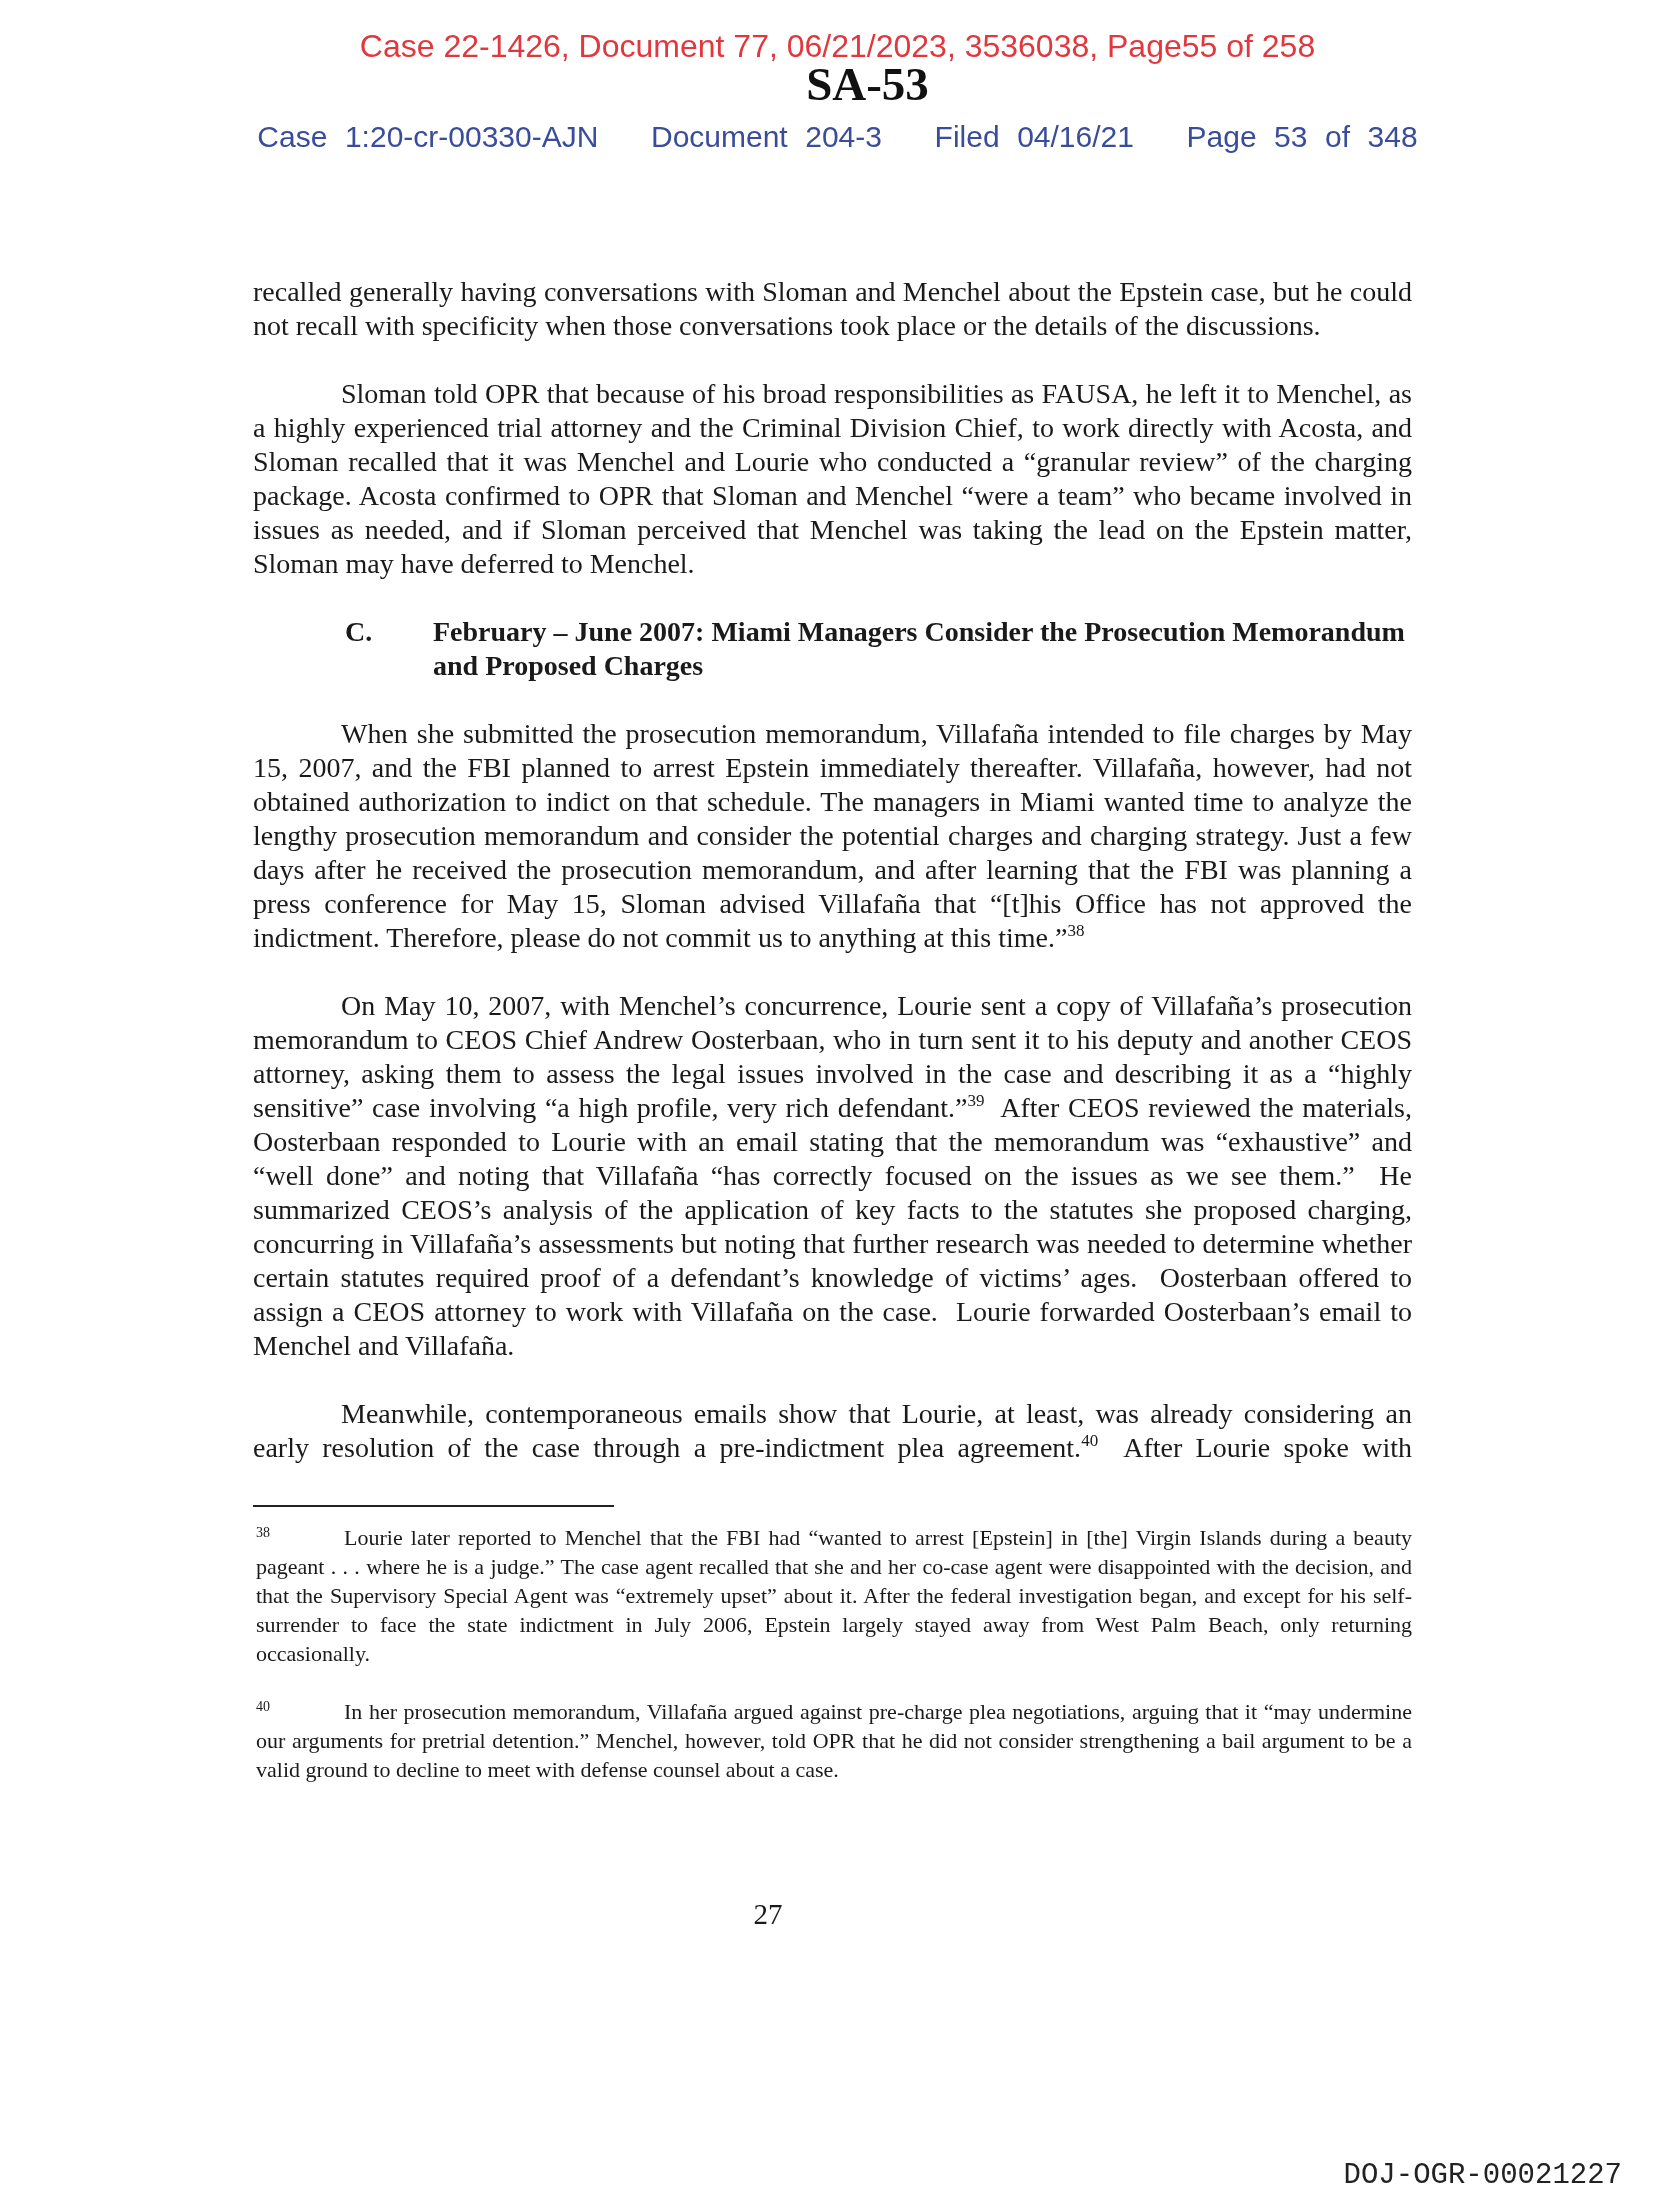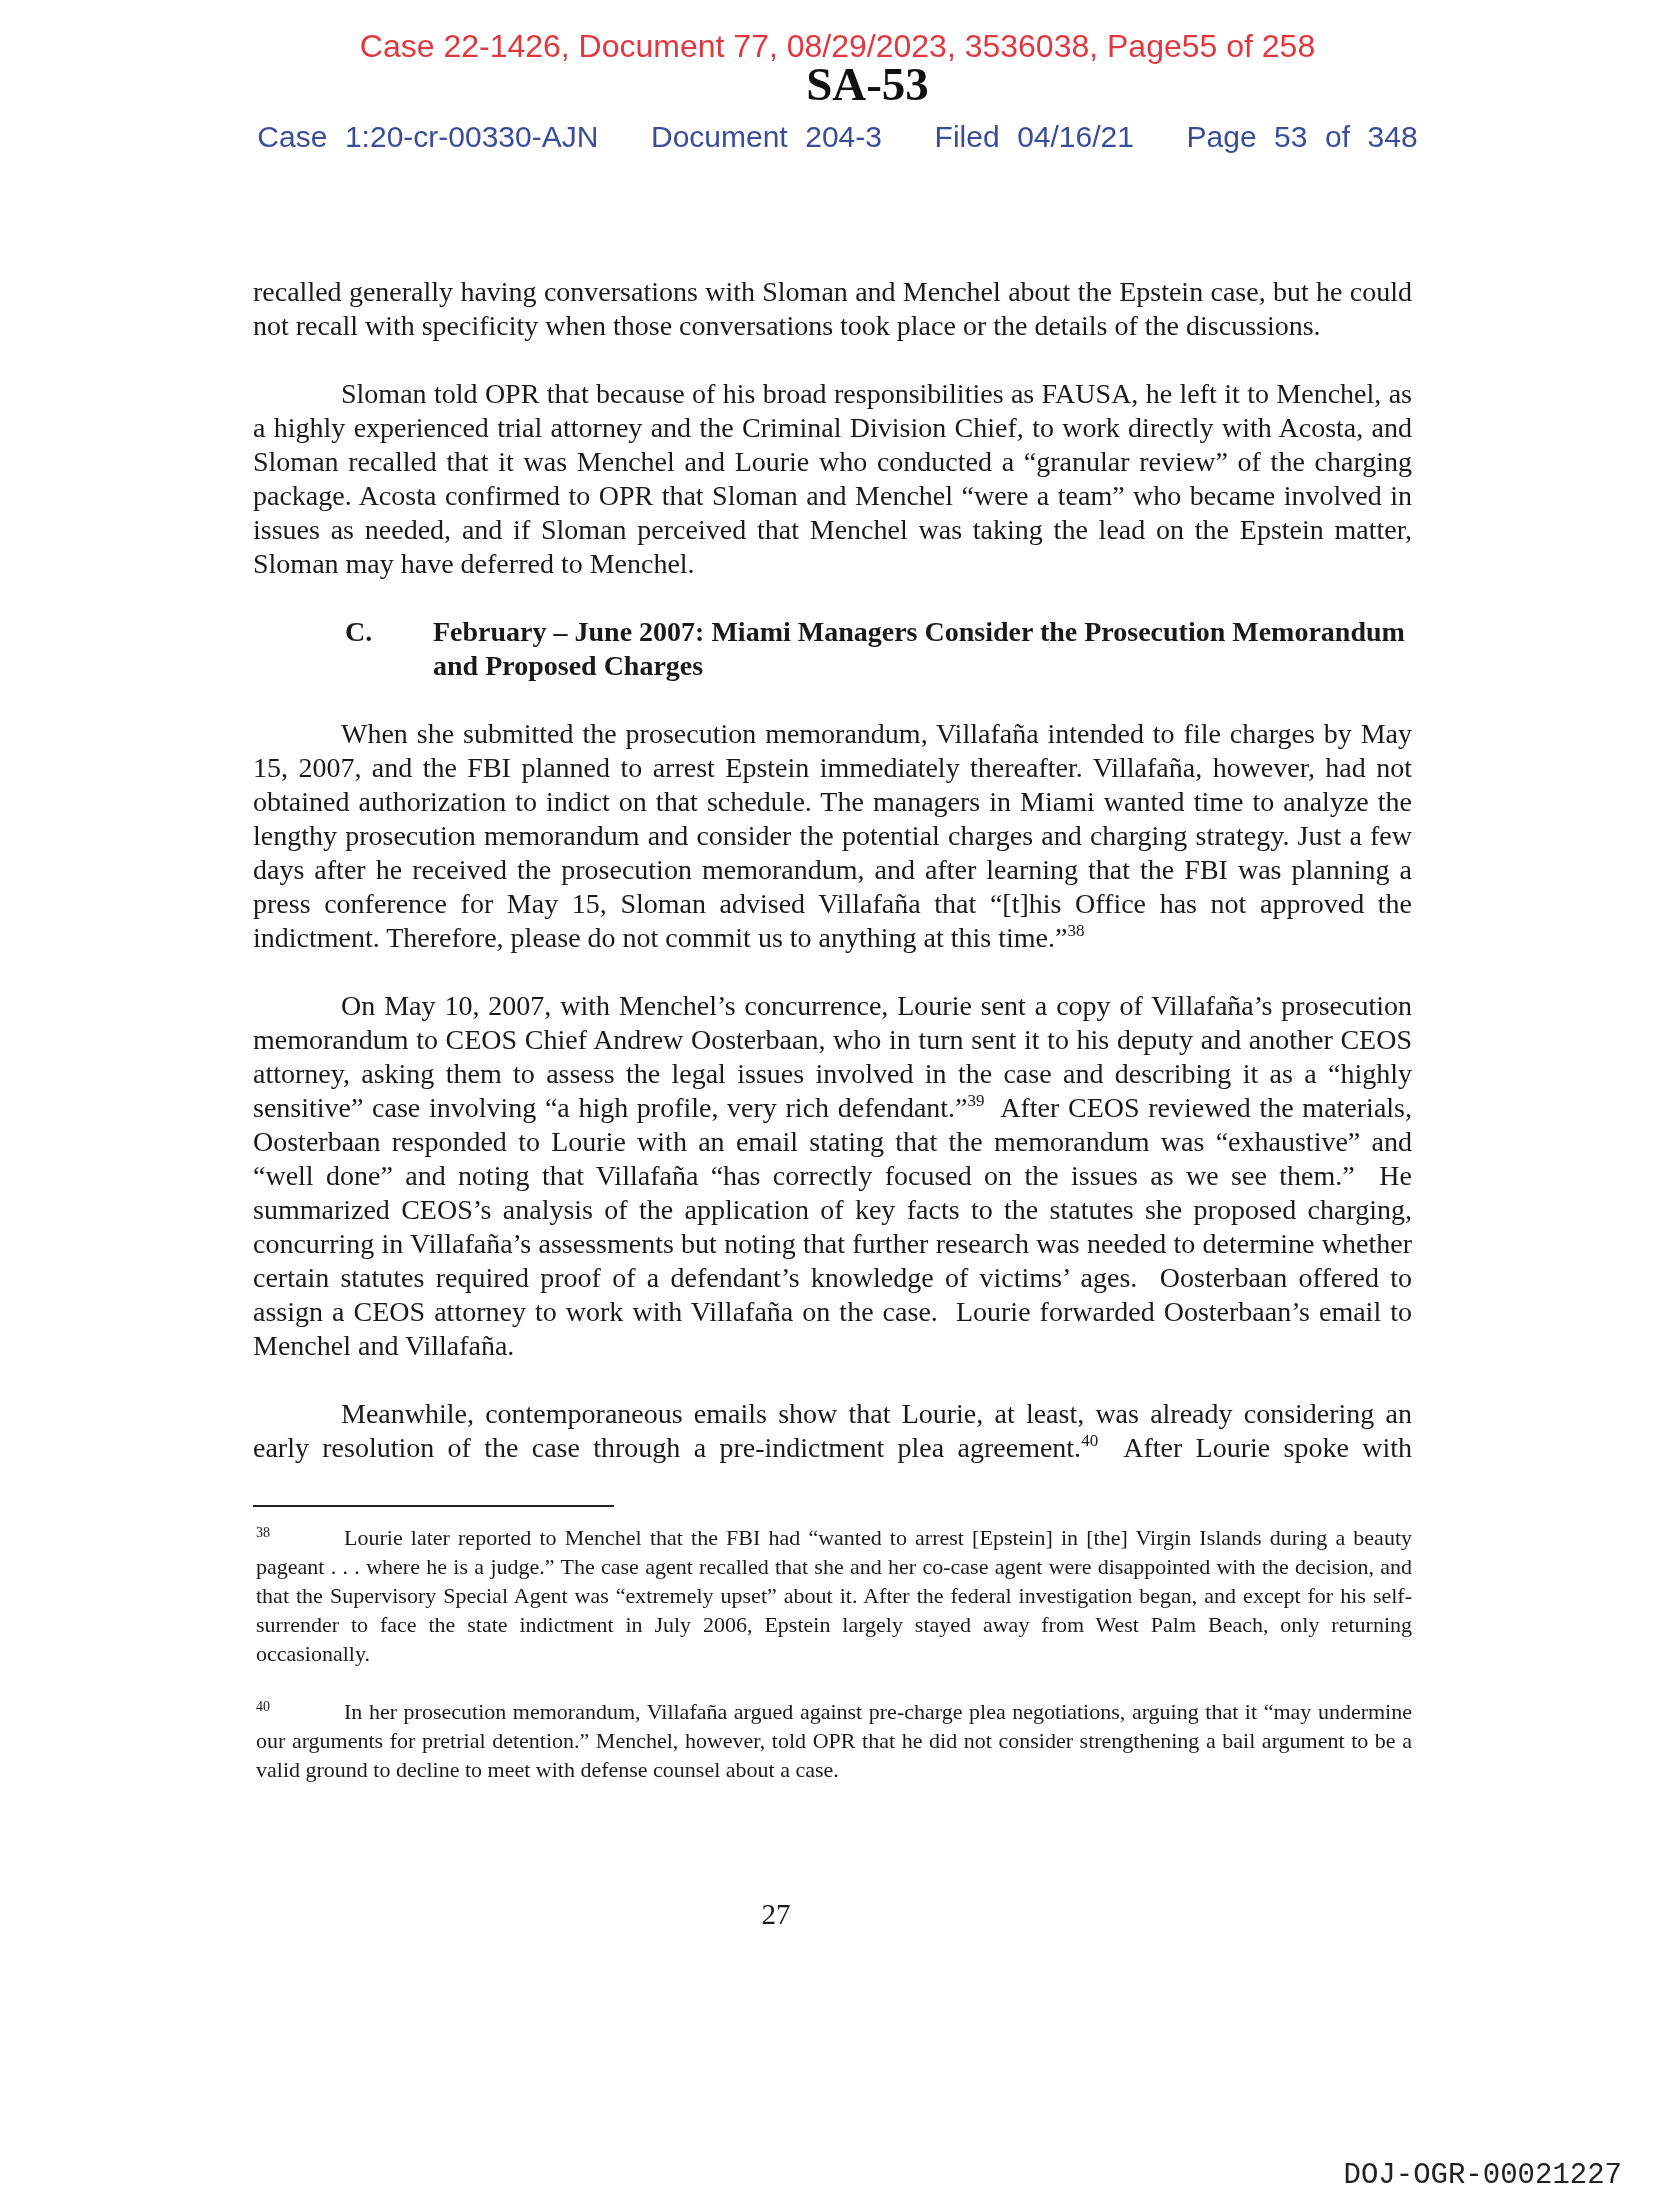--- a/index.html
+++ b/index.html
@@ -12,27 +12,27 @@
   .p { text-align: justify; margin: 0 0 34px 0; }
   .p.indent { text-indent: 88px; }
   .heading { display: flex; font-weight: bold; margin: 0 0 34px 0; text-align: left; }
   .heading .letter { width: 88px; padding-left: 92px; box-sizing: content-box; flex: none; }
   .heading .htext { flex: 1; }
   sup { font-size: 17px; line-height: 0; vertical-align: 11.2px; }
   .rule { position: absolute; left: 253px; top: 1505px; width: 361px; height: 2px; background: #222; }
   .footnotes { position: absolute; left: 253px; width: 1159px; top: 1523px; font-family: "Liberation Serif", serif; font-size: 22px; line-height: 29px; color: #1a1a1a; }
   .fn { text-align: justify; margin: 0 0 29px 3px; text-indent: 0; }
   .fn .num { display: inline-block; width: 88px; font-size: 14px; vertical-align: 8px; line-height: 0; }
-  .pagenum { position: absolute; top: 1898px; left: 8px; width: 1536px; text-align: center; font-family: "Liberation Serif", serif; font-size: 29px; color: #1a1a1a; }
+  .pagenum { position: absolute; top: 1898px; left: 0; width: 1536px; text-align: center; font-family: "Liberation Serif", serif; font-size: 29px; color: #1a1a1a; }
   .stamp { position: absolute; top: 2159px; right: 53px; font-family: "Liberation Mono", monospace; font-size: 29px; color: #222; }
 </style>
 </head>
 <body>
 
-<div class="hdr hdr-red">Case 22-1426, Document 77, 08/29/2023, 3536038, Page55 of 258</div>
+<div class="hdr hdr-red">Case 22-1426, Document 77, 06/21/2023, 3536038, Page55 of 258</div>
 <div class="hdr hdr-sa">SA-53</div>
 <div class="hdr hdr-blue" style="white-space: pre;">Case 1:20-cr-00330-AJN   Document 204-3   Filed 04/16/21   Page 53 of 348</div>
 
 <div class="body">
   <p class="p">recalled generally having conversations with Sloman and Menchel about the Epstein case, but he could not recall with specificity when those conversations took place or the details of the discussions.</p>
   <p class="p indent">Sloman told OPR that because of his broad responsibilities as FAUSA, he left it to Menchel, as a highly experienced trial attorney and the Criminal Division Chief, to work directly with Acosta, and Sloman recalled that it was Menchel and Lourie who conducted a “granular review” of the charging package.  Acosta confirmed to OPR that Sloman and Menchel “were a team” who became involved in issues as needed, and if Sloman perceived that Menchel was taking the lead on the Epstein matter, Sloman may have deferred to Menchel.</p>
   <div class="heading">
     <span class="letter">C.</span>
     <span class="htext">February – June 2007:  Miami Managers Consider the Prosecution Memorandum and Proposed Charges</span>
   </div>

